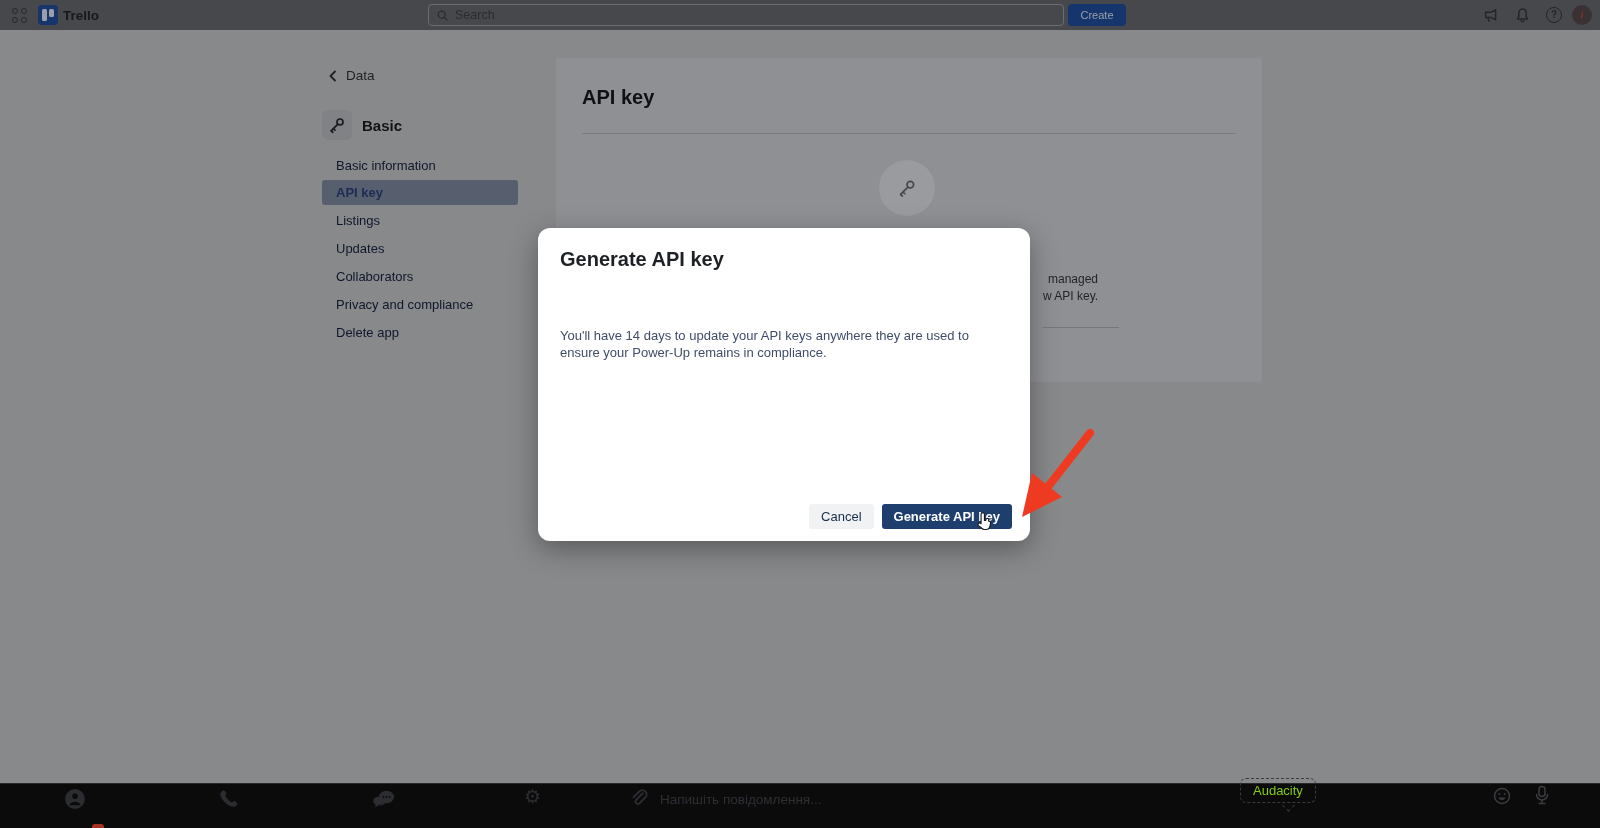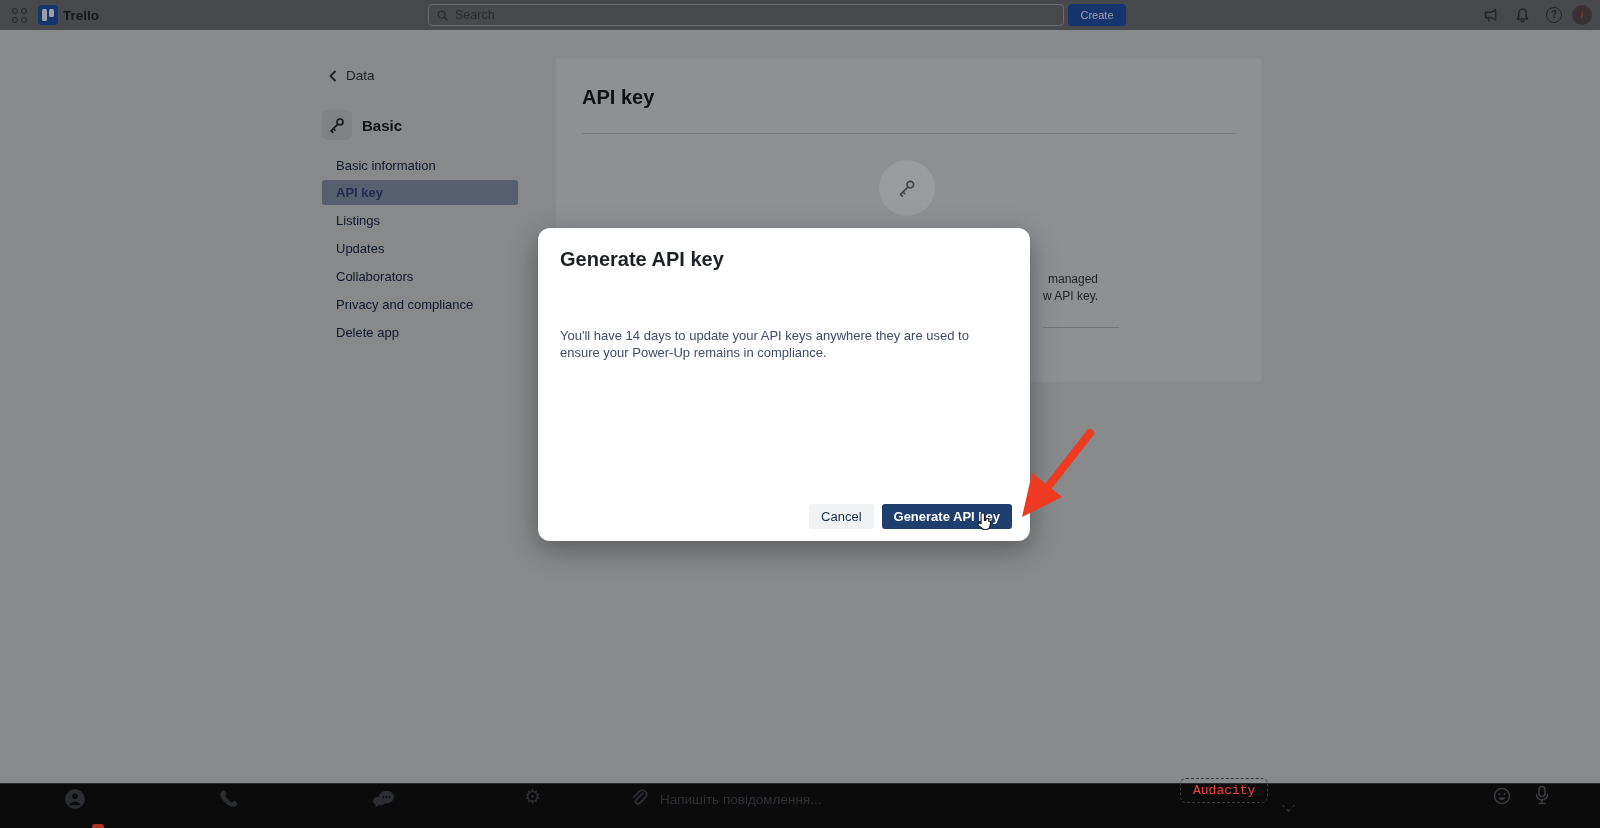--- a/index.html
+++ b/index.html
@@ -72,22 +72,22 @@
 
   
   #arrow-svg { left:1000px; top:425px; z-index:20; pointer-events:none; }
   #cursor-svg { left:975px; top:511px; z-index:21; pointer-events:none; }
 
   
   #chatbar { left:0; top:783px; width:1600px; height:45px; background:#0b0b0c; border-top:1px solid #29292c; z-index:2; }
   .cb-icon { top:4px; position:absolute; color:#2c2d31; }
   #gear-icon { left:524px; top:1px; font-size:19px; color:#2c2d31; position:absolute; }
   #message-placeholder { left:660px; top:8px; font-size:13.5px; color:#2e2f33; position:absolute; }
-  #audacity-bubble { left:1180px; top:-6px; padding:4px 12px; border:1px dashed #3a3b3f; border-radius:6px;
-    font-size:13px; color:#ef4444; position:absolute;font-family:Liberation Mono, monospace; }
+  #audacity-bubble { left:1240px; top:-6px; padding:4px 12px; border:1px dashed #3a3b3f; border-radius:6px;
+    font-size:13px; color:#84cc16; position:absolute; }
   #audacity-tail { left:1284px; top:17px; width:9px; height:9px; border-right:1px dashed #3a3b3f;
     border-bottom:1px dashed #3a3b3f; transform:rotate(45deg); position:absolute; }
   #red-chip { left:92px; top:40px; width:12px; height:5px; background:#a93226; border-radius:3px 3px 0 0; position:absolute; }
 </style>
 </head>
 <body>
 
 <div id="screen">
 
   <div id="topbar" class="abs">

